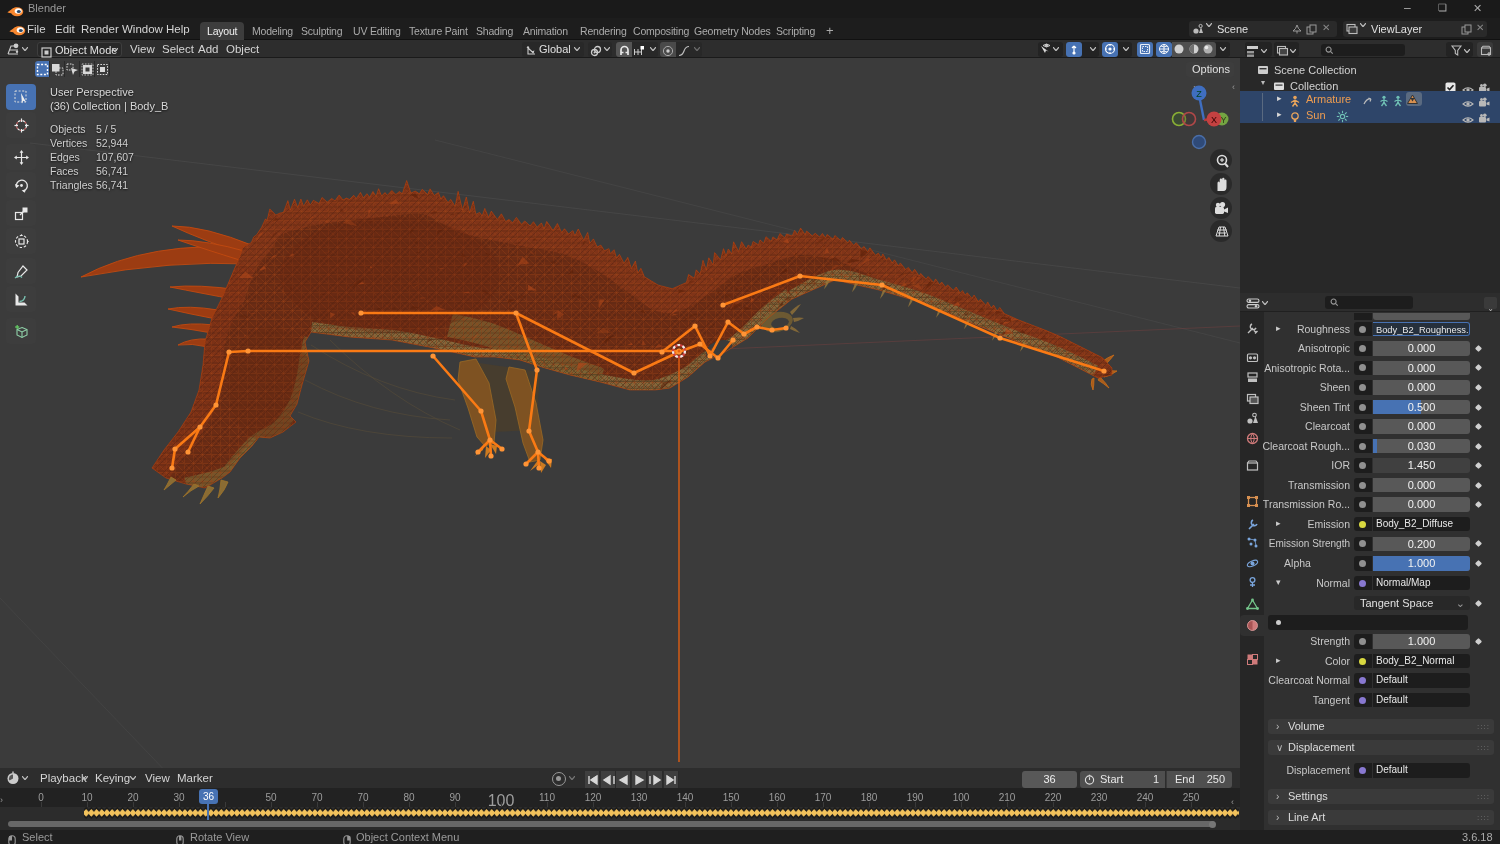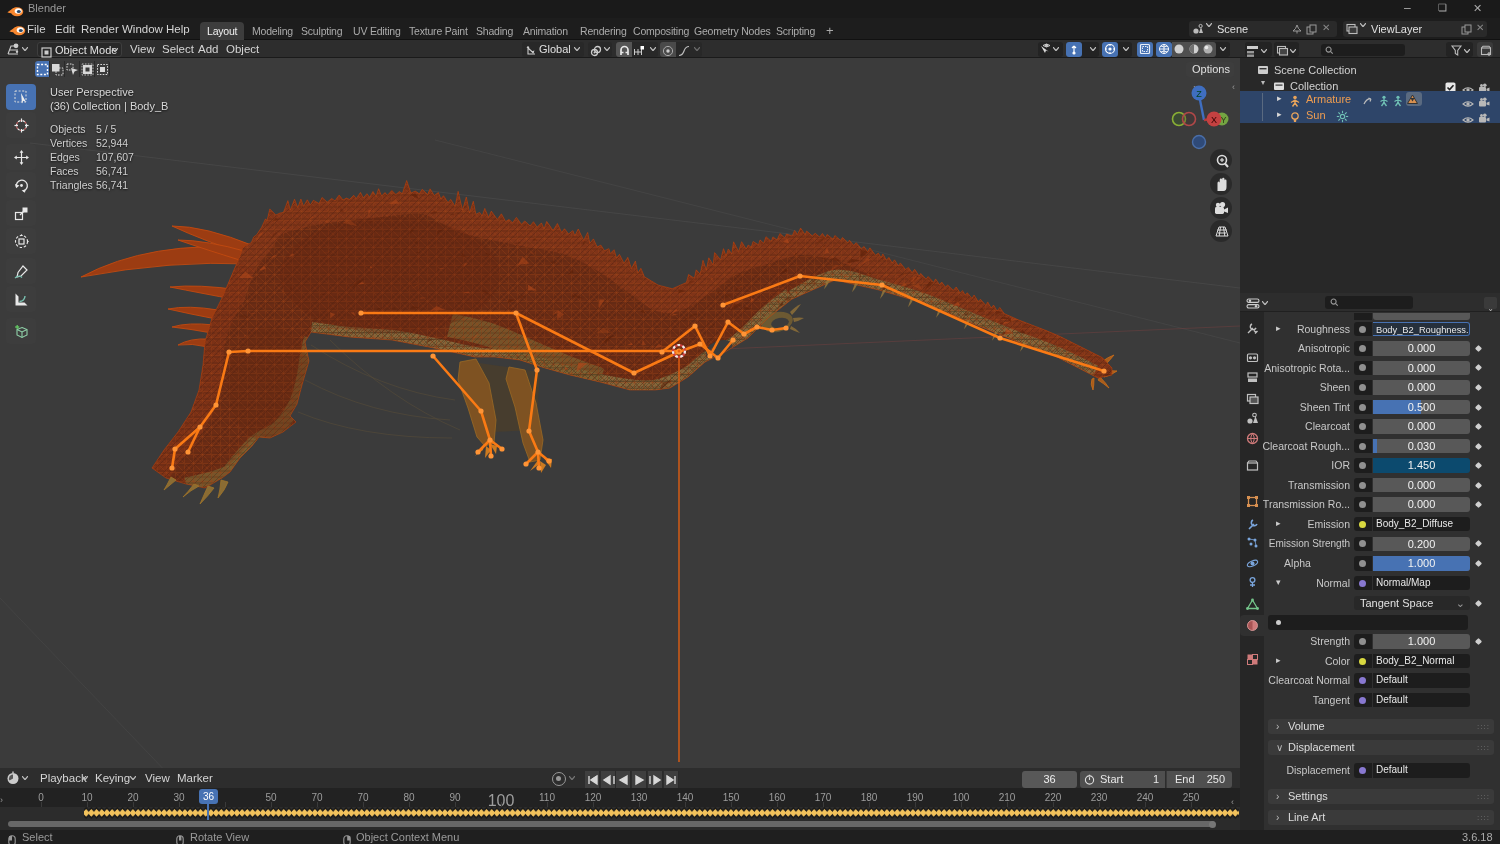--- a/index.html
+++ b/index.html
@@ -1052,21 +1052,21 @@
   </div>
 <div style="position:absolute;left:1373px;top:438.95px;width:97px;height:14.5px;background:#585858;border-radius:0 3px 3px 0;overflow:hidden">
 <div style="position:absolute;left:0;top:0;width:4px;height:14.5px;background:#4772b3"></div>
 <div style="position:absolute;left:0;top:0;width:97px;text-align:center;font-size:11px;color:#f2f2f2;line-height:14.5px">0.030</div>
   </div>
 <div style="position:absolute;left:1476px;top:443.7px;width:5px;height:5px;background:#cfcfcf;border-radius:1px;transform:rotate(45deg)"></div>
 <div style="position:absolute;left:1245px;top:458.45px;width:105px;text-align:right;font-size:10.5px;color:#c8c8c8;line-height:14.5px;white-space:nowrap;overflow:hidden">IOR</div>
 <div style="position:absolute;left:1354px;top:458.45px;width:18px;height:14.5px;background:#1d1d1d;border-radius:3px 0 0 3px">
     <div style="position:absolute;left:5px;top:3.75px;width:7px;height:7px;border-radius:50%;background:#909090"></div>
   </div>
-<div style="position:absolute;left:1373px;top:458.45px;width:97px;height:14.5px;background:#0c4a6e;border-radius:0 3px 3px 0;overflow:hidden">
+<div style="position:absolute;left:1373px;top:458.45px;width:97px;height:14.5px;background:#404040;border-radius:0 3px 3px 0;overflow:hidden">
 <div style="position:absolute;left:0;top:0;width:97px;text-align:center;font-size:11px;color:#f2f2f2;line-height:14.5px">1.450</div>
   </div>
 <div style="position:absolute;left:1476px;top:463.2px;width:5px;height:5px;background:#cfcfcf;border-radius:1px;transform:rotate(45deg)"></div>
 <div style="position:absolute;left:1245px;top:477.95px;width:105px;text-align:right;font-size:10.5px;color:#c8c8c8;line-height:14.5px;white-space:nowrap;overflow:hidden">Transmission</div>
 <div style="position:absolute;left:1354px;top:477.95px;width:18px;height:14.5px;background:#1d1d1d;border-radius:3px 0 0 3px">
     <div style="position:absolute;left:5px;top:3.75px;width:7px;height:7px;border-radius:50%;background:#909090"></div>
   </div>
 <div style="position:absolute;left:1373px;top:477.95px;width:97px;height:14.5px;background:#585858;border-radius:0 3px 3px 0;overflow:hidden">
 <div style="position:absolute;left:0;top:0;width:97px;text-align:center;font-size:11px;color:#f2f2f2;line-height:14.5px">0.000</div>
   </div>

